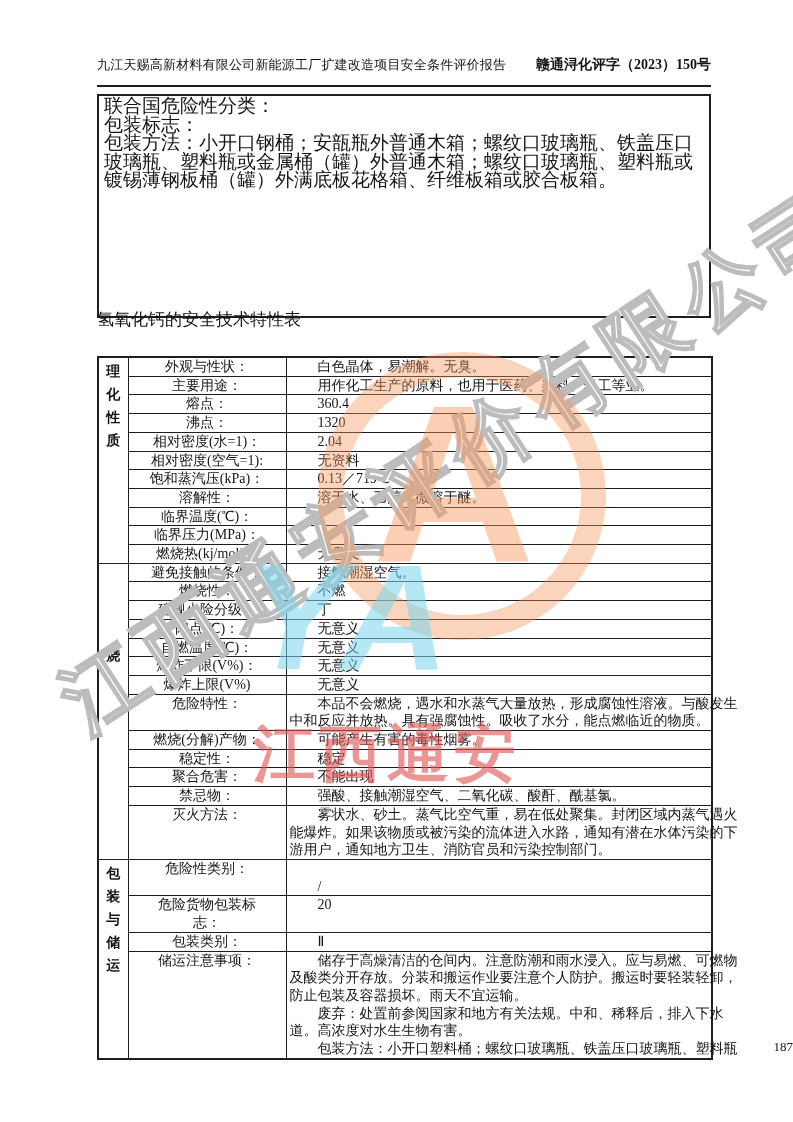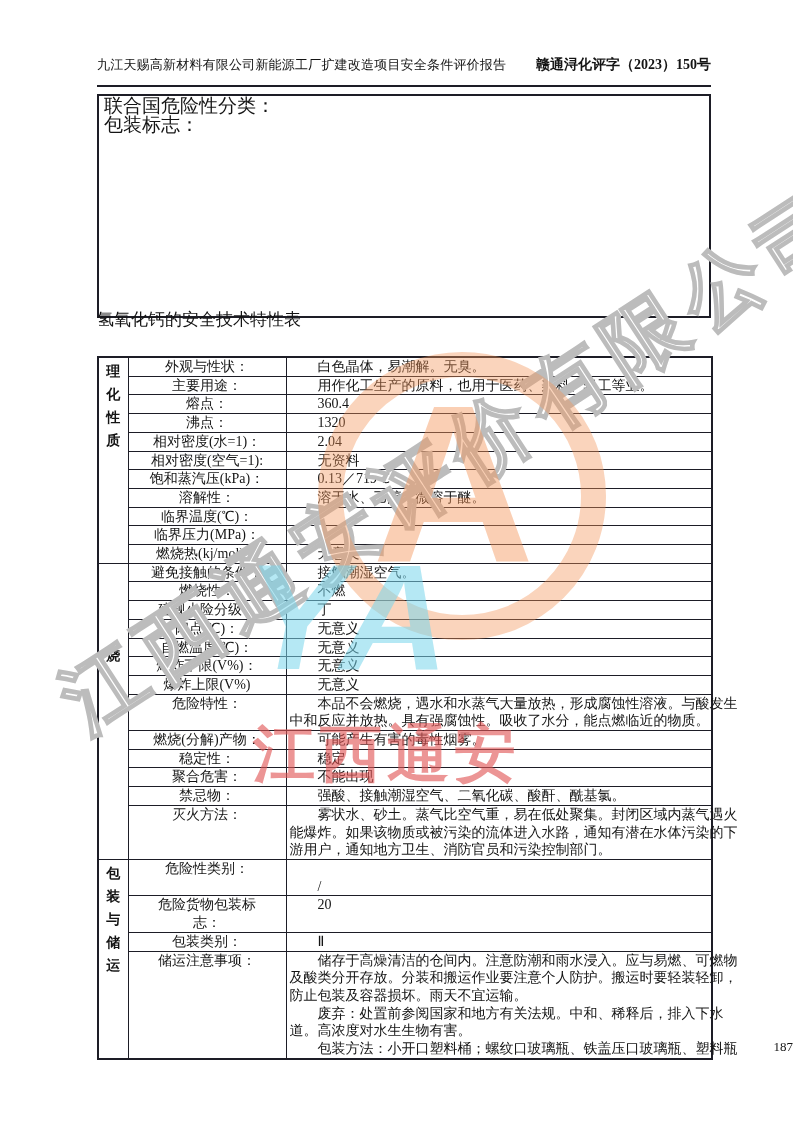--- a/index.html
+++ b/index.html
@@ -53,20 +53,21 @@
 
 <div class="header-row">
   <span class="header-left">九江天赐高新材料有限公司新能源工厂扩建改造项目安全条件评价报告</span>
   <span class="header-right">赣通浔化评字（2023）150号</span>
 </div>
 <div class="header-rule"></div>
 
 <div class="intro-box" id="intro-box">
     <div>联合国危险性分类：</div>
     <div>包装标志：</div>
+    <div>包装方法：小开口钢桶；安瓿瓶外普通木箱；螺纹口玻璃瓶、铁盖压口玻璃瓶、塑料瓶或金属桶（罐）外普通木箱；螺纹口玻璃瓶、塑料瓶或镀锡薄钢板桶（罐）外满底板花格箱、纤维板箱或胶合板箱。</div>
   </div>
 
 <div class="doc-title">氢氧化钙的安全技术特性表</div>
 
 <table id="spec-table">
   <colgroup>
       <col style="width:30px">
       <col style="width:158px">
       <col style="width:426px">
     </colgroup>

